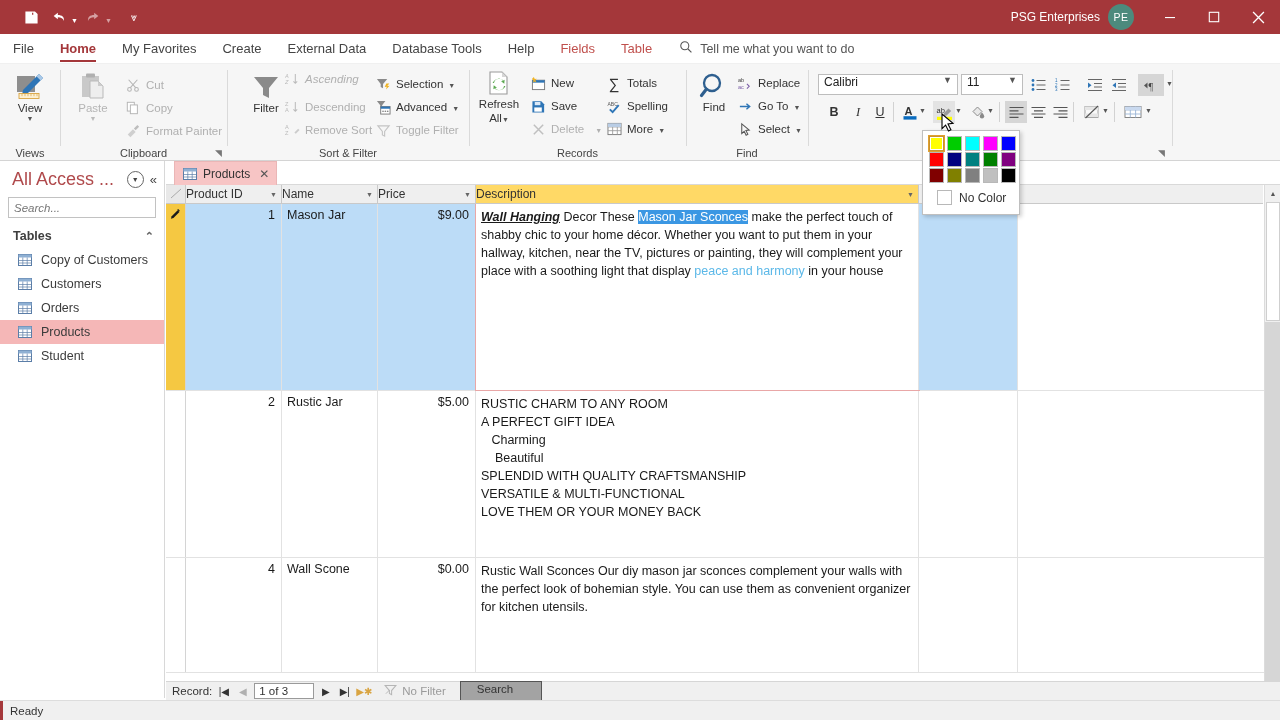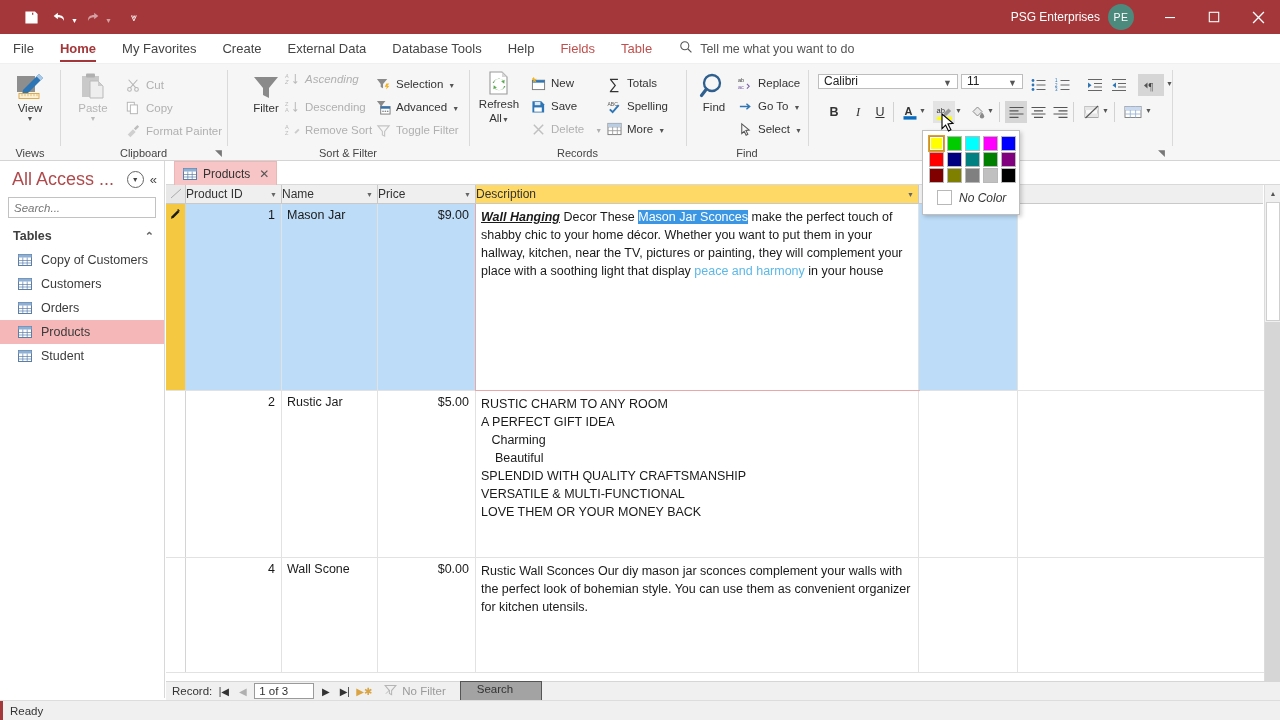--- a/index.html
+++ b/index.html
@@ -77,43 +77,43 @@
     position:absolute; display:flex; align-items:center; gap:5px;
     font-size:11.5px; color:#333; height:22px; white-space:nowrap;
   }
   .smallbtn.dim { color:#b0b0b0; }
   .smallbtn .ic { width:16px; height:16px; display:flex; align-items:center; justify-content:center; flex:0 0 16px; }
   .car7 { font-size:7px; color:#555; position:relative; top:1px; }
   .car7.dim { color:#b0b0b0; }
 
   
   .fontbox {
-    position:absolute; border:1px solid #bdbdbd; background:#fff; height:15px;
-    display:flex; align-items:flex-end; padding-left:5px; font-size:12px; color:#222;
+    position:absolute; border:1px solid #bdbdbd; background:#fff; height:21px;
+    display:flex; align-items:flex-start; padding-left:5px; font-size:12px; color:#222;
   }
   .fontbox .dd { margin-left:auto; font-size:9px; color:#555; padding-right:5px; }
   .fbtn {
     position:absolute; width:22px; height:22px; display:flex; align-items:center; justify-content:center;
     font-size:12.5px; color:#333;
   }
   .fbtn.sel { background:#d6d6d6; }
   .vsep { position:absolute; width:1px; background:#d2d2d2; }
 
   
   .colorpop {
     position:absolute; left:922px; top:130px; width:98px; height:85px;
     background:#fff; border:1px solid #bfbfbf; box-shadow:2px 2px 4px rgba(0,0,0,.18);
     z-index:60;
   }
   .swgrid { padding:5px 5px 3px 6px; display:grid; grid-template-columns:repeat(5,17px); grid-gap:1px; }
   .sw { width:15px; height:15px; border:1px solid #b8b8b8; }
   .sw.sel { outline:1px solid #e0a030; box-shadow:0 0 0 1px #fff inset; border:1px solid #c8922e; }
   .nocolor { display:flex; align-items:center; gap:7px; padding:4px 0 0 14px; }
   .nocolor .box { width:15px; height:15px; border:1px solid #b8b8b8; background:#fff; }
-  .nocolor .txt { font-size:12px; color:#333;font-style:italic; }
+  .nocolor .txt { font-size:12px; color:#333; }
   .cursor-arrow { position:absolute; left:941px; top:113px; z-index:70; }
 
   
   .navpane {
     position:absolute; left:0; top:161px; width:165px; height:537px;
     background:#fff; border-right:1px solid #d8d8d8;
   }
   .nav-title-row { display:flex; align-items:center; height:36px; padding:0 7px 0 12px; }
   .nav-title { font-size:18px; color:#b04a4c; flex:1; }
   .nav-circ { width:17px; height:17px; border-radius:50%; border:1.5px solid #666; display:flex; align-items:center; justify-content:center; font-size:7px; color:#444; }

